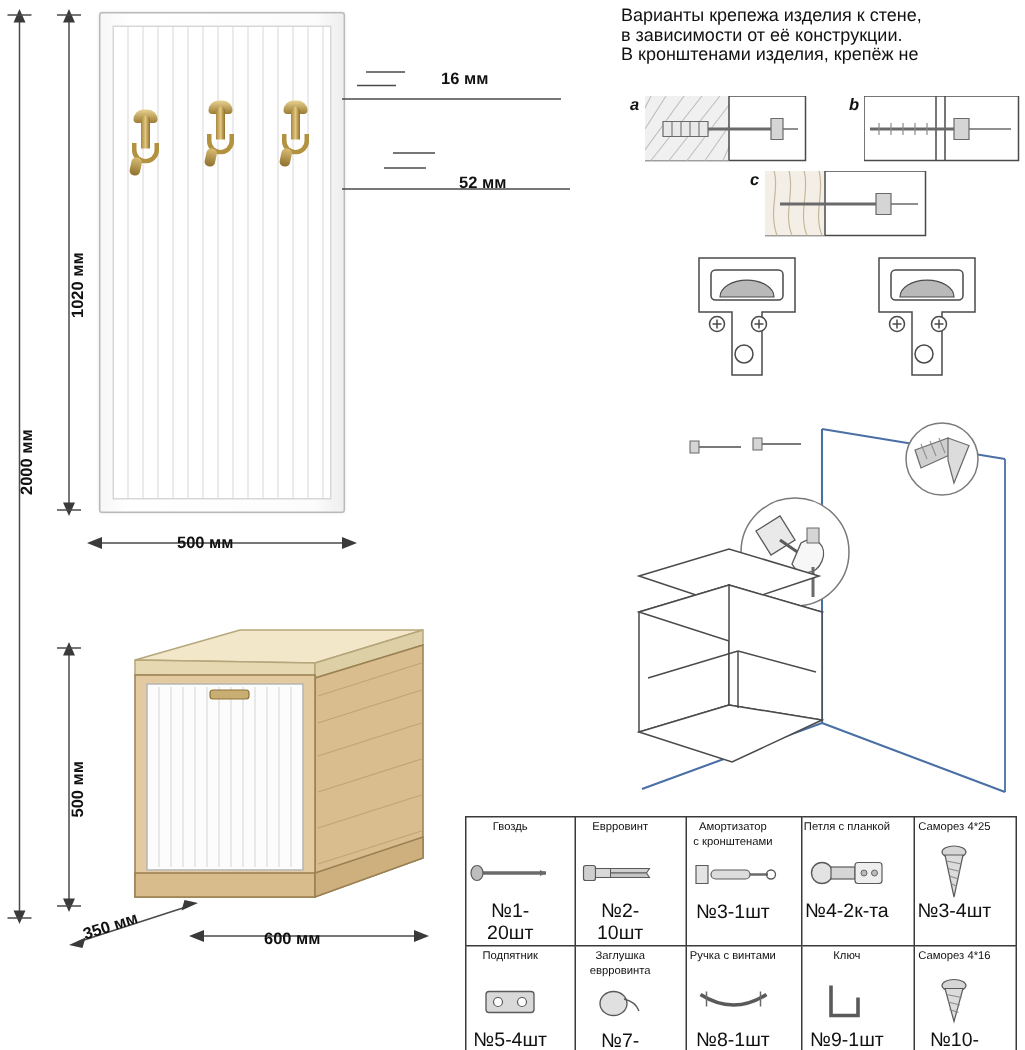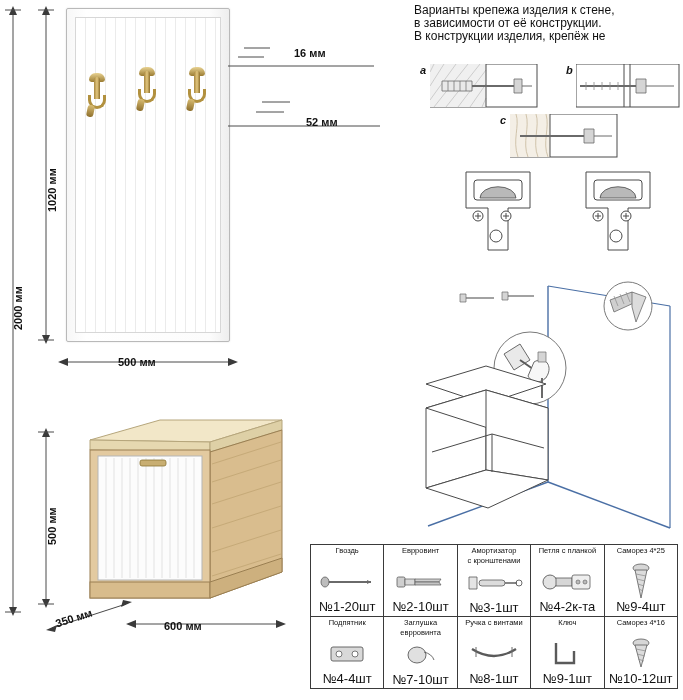--- a/index.html
+++ b/index.html
@@ -76,21 +76,21 @@
     border-collapse: collapse;
     width: 368px;
     font-size: 7.5px;
     color:#111;
     background:#fff;
   }
   .parts-table td {
     border: 1px solid #3a3a3a;
     width: 20%;
     vertical-align: top;
-    padding: 2px 1px 1px 1px;
+    padding: 2px 15px 1px 1px;
     text-align: center;
     height: 72px;
   }
   .parts-table .pname { font-size:7.5px; line-height:8.5px; height:18px; }
   .parts-table .pic { height:34px; display:flex; align-items:center; justify-content:center;}
   .parts-table .pqty { font-size:13px; }
 
   
   .instr {
     font-size: 12px;
@@ -222,26 +222,26 @@
     <polygon points="0,30 11,25 9,32" fill="#3a3a3a"></polygon>
     <polygon points="86,2 75,7 77,0" fill="#3a3a3a"></polygon>
   </svg>
   <div class="abs dim" style="left:54px; top:618px; transform:rotate(-18deg); transform-origin:left top;">350 мм</div>
 
   <svg class="abs" style="left:126px; top:614px;" width="160" height="20">
     <line x1="6" y1="10" x2="154" y2="10" class="thin"></line>
     <polygon points="0,10 10,6 10,14" fill="#3a3a3a"></polygon>
     <polygon points="160,10 150,6 150,14" fill="#3a3a3a"></polygon>
   </svg>
-  <div class="abs dim" style="left:164px; top:620px;">600 мм</div>
+  <div class="abs dim" style="left:176px; top:620px;">600 мм</div>
 
   <div class="abs instr" style="left:414px; top:4px; width:265px;">
     <div>Варианты крепежа изделия к стене,</div>
     <div>в зависимости от её конструкции.</div>
-    <div>В конструкции изделия, крепёж не</div>
+    <div>В кронштенами изделия, крепёж не</div>
   </div>
 
   <div class="abs dim" style="left:420px; top:64px; font-style:italic;">a</div>
   <svg class="abs" style="left:430px; top:64px;" width="108" height="44">
     <rect x="0" y="0" width="107" height="43" fill="#fff" stroke="#4a4a4a" stroke-width="1"></rect>
     <rect x="0" y="0" width="56" height="43" fill="#f0f0f0" stroke="none"></rect>
     <g stroke="#bdbdbd" stroke-width="0.7">
       <line x1="4" y1="0" x2="0" y2="8"></line>
         <line x1="14" y1="0" x2="0" y2="22"></line>
       <line x1="26" y1="0" x2="0" y2="36"></line>
@@ -428,34 +428,34 @@
                   <ellipse cx="11" cy="6" rx="8" ry="4" fill="#d6d6d6" stroke="#5a5a5a" stroke-width="0.8"></ellipse>
                   <path d="M5 8 L11 36 L17 8 z" fill="#dcdcdc" stroke="#5a5a5a" stroke-width="0.8"></path>
                   <g stroke="#8a8a8a" stroke-width="0.7">
                     <line x1="6" y1="12" x2="16" y2="14"></line>
                     <line x1="7" y1="17" x2="15" y2="19"></line>
                     <line x1="8" y1="22" x2="14" y2="24"></line>
                     <line x1="9" y1="27" x2="13" y2="29"></line>
                   </g>
                 </svg>
           </div>
-          <div class="pqty">№9-4шт</div>
+          <div class="pqty">№3-4шт</div>
         </td>
       </tr>
       <tr>
         <td>
           <div class="pname">Подпятник</div>
           <div class="pic">
             <svg width="40" height="22" viewBox="0 0 40 22">
                   <rect x="4" y="4" width="32" height="14" rx="2" fill="#d9d9d9" stroke="#5a5a5a" stroke-width="0.9"></rect>
                   <circle cx="12" cy="11" r="3" fill="#fff" stroke="#5a5a5a" stroke-width="0.8"></circle>
                   <circle cx="28" cy="11" r="3" fill="#fff" stroke="#5a5a5a" stroke-width="0.8"></circle>
                 </svg>
           </div>
-          <div class="pqty">№4-4шт</div>
+          <div class="pqty">№5-4шт</div>
         </td>
         <td>
           <div class="pname">Заглушка</div>
           <div class="pname" style="height:auto;margin-top:-8px;">еврровинта</div>
           <div class="pic">
             <svg width="34" height="22" viewBox="0 0 34 22">
                   <ellipse cx="13" cy="11" rx="9" ry="8" fill="#e0e0e0" stroke="#5a5a5a" stroke-width="0.9"></ellipse>
                   <path d="M20 8 q8 2 10 8" fill="none" stroke="#5a5a5a" stroke-width="0.9"></path>
                 </svg>
           </div>

